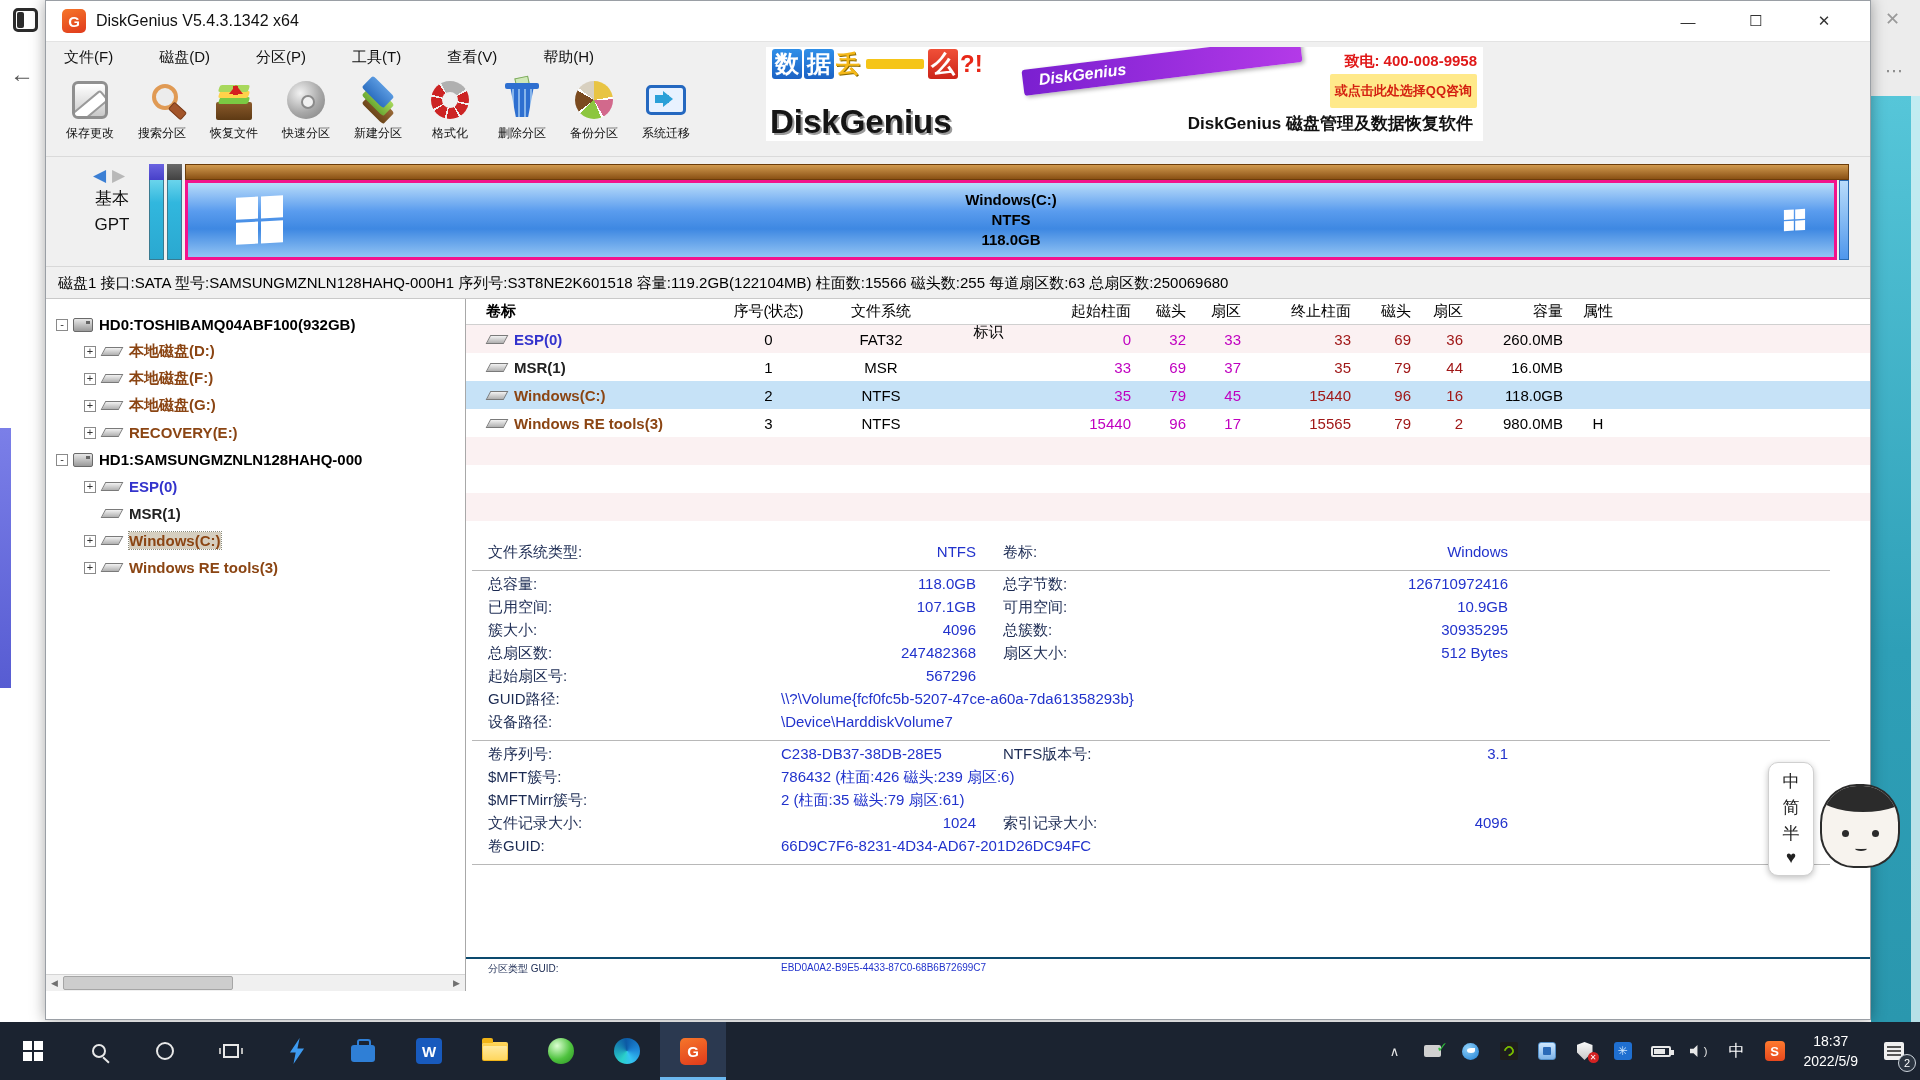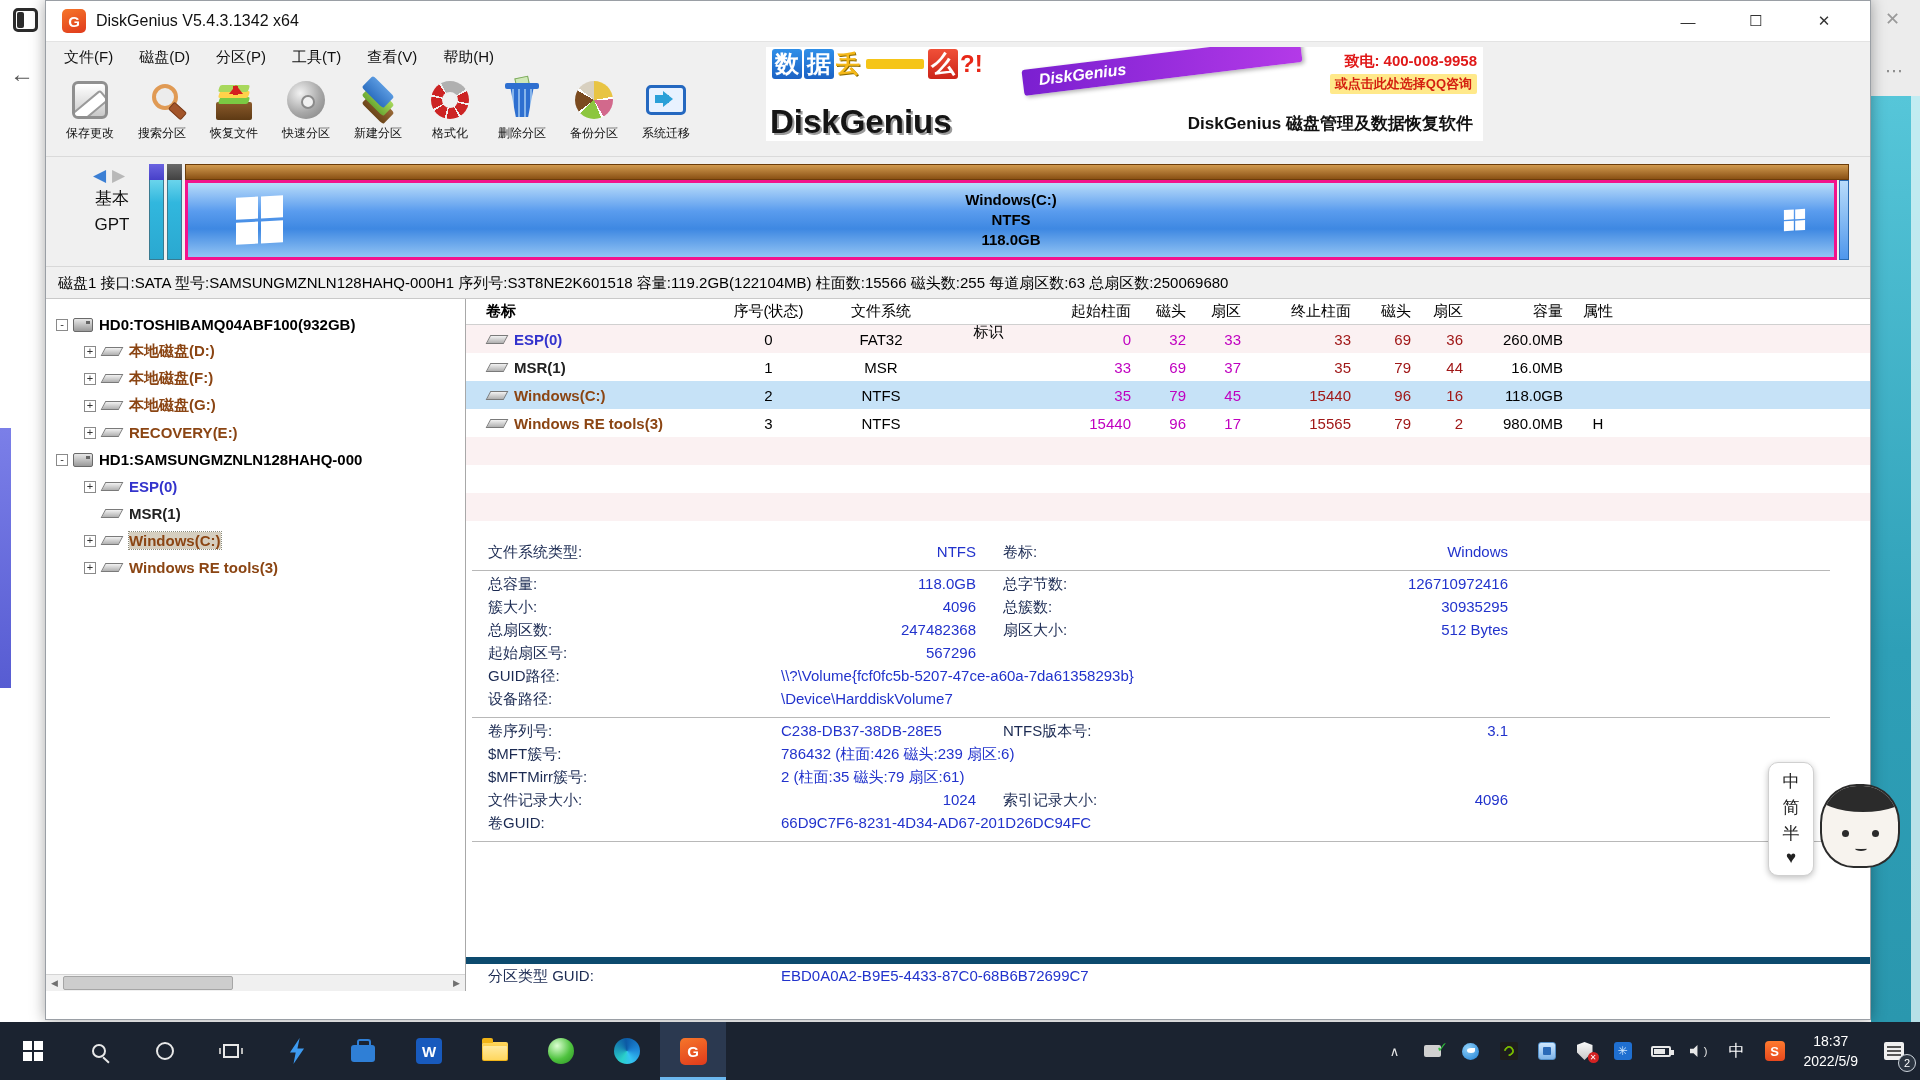--- a/index.html
+++ b/index.html
@@ -29,21 +29,21 @@
   .titlebar { height:40px; background:#fff; display:flex; align-items:center; position:relative; }
   .app-logo { width:24px; height:24px; margin-left:16px; border-radius:5px;
     background:linear-gradient(160deg,#f6762a,#e03a1c); color:#fff; font-weight:bold;
     font-size:15px; display:flex; align-items:center; justify-content:center; }
   .title-text { margin-left:10px; font-size:16px; color:#111; }
   .win-controls { position:absolute; right:12px; top:0; height:40px; display:flex; }
   .win-btn { width:68px; height:40px; display:flex; align-items:center; justify-content:center;
     font-size:15px; color:#333; }
 
   .menubar { height:32px; background:#f0f0f0; display:flex; align-items:center; padding-left:18px;
-    border-top:1px solid #e3e3e3; }
+    border-top:1px solid #e3e3e3;gap:20px; }
   .menu-item { font-size:15px; color:#111; margin-right:26px; }
 
   .toolbar { height:83px; background:#f0f0f0; display:flex; align-items:flex-start; padding-left:8px; position:relative; }
   .tool-btn { width:72px; height:80px; display:flex; flex-direction:column; align-items:center; padding-top:4px; }
   .tool-ic { width:46px; height:46px; position:relative; display:flex; align-items:center; justify-content:center; }
   .tool-label { font-size:12px; color:#111; margin-top:2px; white-space:nowrap; }
 
   
   .ic-save { width:36px; height:38px; border:3px solid #8f8f8f; border-radius:6px; background:linear-gradient(#fff,#c9c9c9); position:relative; overflow:hidden;}
   .ic-save::after { content:""; position:absolute; left:-4px; bottom:2px; width:34px; height:10px; background:#fff; border:2px solid #9a9a9a; transform:rotate(-40deg); border-radius:3px;}
@@ -82,21 +82,21 @@
   .bn-ch.tile-blue { background:linear-gradient(#2f8fe8,#1b62c4); color:#fff; padding:0 3px; border-radius:3px;}
   .bn-ch.tile-red { background:linear-gradient(#f05038,#cc2418); color:#fff; padding:0 3px; border-radius:3px;}
   .bn-ch.gold { color:#f5b818; text-shadow:1px 1px 0 #8a6a00; }
   .bn-ch.goldbar { width:58px; height:10px; background:#f5c518; border-radius:2px; margin:0 4px; }
   .bn-ch.red { color:#e82818; }
   .bn-ribbon { position:absolute; left:256px; top:6px; width:280px; height:26px;
     background:linear-gradient(100deg,#7a1fd0,#b43ae8); transform:rotate(-7deg);
     color:#fff; font-weight:bold; font-style:italic; font-size:16px; padding:3px 0 0 16px;
     border-radius:3px; box-shadow:2px 2px 4px rgba(0,0,0,.3);}
   .bn-phone { position:absolute; right:6px; top:5px; color:#e01818; font-weight:bold; font-size:15px;}
-  .bn-qq { position:absolute; right:6px; top:27px; color:#d42010; font-size:13px; font-weight:bold; background:#ffe98a; padding:1px 5px; border-radius:2px;}
+  .bn-qq { position:absolute; right:6px; top:27px; color:#d42010; font-size:13px; font-weight:bold; background:#ffe98a; padding:8px 5px; border-radius:2px;}
   .bn-logo { position:absolute; left:4px; bottom:0px; font-size:33px; font-weight:900; color:#151515;
     text-shadow:-1px -1px 0 #fff, 2px 2px 0 #9a9a9a; letter-spacing:0; }
   .bn-tagline { position:absolute; right:10px; bottom:6px; font-size:17px; font-weight:bold; color:#111; }
 
   
   .pt-panel { height:110px; background:#f0f0f0; position:relative; border-top:1px solid #dadada; }
   .pt-nav { position:absolute; left:30px; top:8px; width:72px; text-align:center; }
   .pt-arrows { font-size:17px; letter-spacing:6px; }
   .pt-arrows .prev { color:#3b7fd4; } .pt-arrows .next { color:#b8b8b8; }
   .pt-type { font-size:17px; color:#111; line-height:26px; }
@@ -165,21 +165,21 @@
   .d-hr { border-top:1px solid #b8b8b8; margin:4px 40px 4px 6px; }
   .dlab { position:absolute; color:#1b2a52; }
   .dval { position:absolute; color:#2233cc; }
   .dl1 { left:22px; } .dv1 { left:260px; width:250px; text-align:right; }
   .dl2 { left:537px; } .dv2 { left:790px; width:252px; text-align:right; }
   .dvw { left:315px; }
   .analyze-row { display:flex; align-items:center; margin:10px 0 0 22px; }
   .analyze-btn { width:74px; height:29px; background:#f0f0f0; border:1px solid #8a8a8a;
     box-shadow:inset 1px 1px 0 #fff; font-size:15px; color:#111; border-radius:2px; }
   .analyze-label { margin-left:12px; font-size:15px; color:#1b2a52; }
-  .clipped-row { margin-top:auto; border-top:7px solid #0c4a6e; height:34px; overflow:hidden; position:relative; font-size:15px; }
+  .clipped-row { margin-top:auto; border-top:2px solid #0c4a6e; height:34px; overflow:hidden; position:relative; font-size:10px; }
   .clipped-row .dlab { left:22px; top:3px; } .clipped-row .dval { left:315px; top:3px; }
 
   .statusbar { height:30px; background:#f0f0f0; border-top:1px solid #c8c8c8; display:flex; align-items:stretch; font-size:14px; color:#111; }
   .sb-ready { flex:1; padding:5px 0 0 12px; }
   .sb-cell { border-left:1px solid #b4b4b4; padding-top:5px; text-align:center; }
   .sb-blank { width:535px; } .sb-caps { width:66px; } .sb-num { width:66px; } .sb-tail { width:18px; }
 
   
   .taskbar { position:absolute; left:0; bottom:0; width:1920px; height:58px; background:#1b2330; display:flex; align-items:center; }
   .tb-cell { width:66px; height:58px; display:flex; align-items:center; justify-content:center; position:relative; }
@@ -578,20 +578,26 @@
               <span class="dval dv2">Windows</span>
             </div>
             <div class="d-hr"></div>
             <div class="d-row">
               <span class="dlab dl1">总容量:</span>
               <span class="dval dv1">118.0GB</span>
               <span class="dlab dl2">总字节数:</span>
               <span class="dval dv2">126710972416</span>
             </div>
             <div class="d-row">
+              <span class="dlab dl1">已用空间:</span>
+              <span class="dval dv1">107.1GB</span>
+              <span class="dlab dl2">可用空间:</span>
+              <span class="dval dv2">10.9GB</span>
+            </div>
+            <div class="d-row">
               <span class="dlab dl1">簇大小:</span>
               <span class="dval dv1">4096</span>
               <span class="dlab dl2">总簇数:</span>
               <span class="dval dv2">30935295</span>
             </div>
             <div class="d-row">
               <span class="dlab dl1">总扇区数:</span>
               <span class="dval dv1">247482368</span>
               <span class="dlab dl2">扇区大小:</span>
               <span class="dval dv2">512 Bytes</span>

